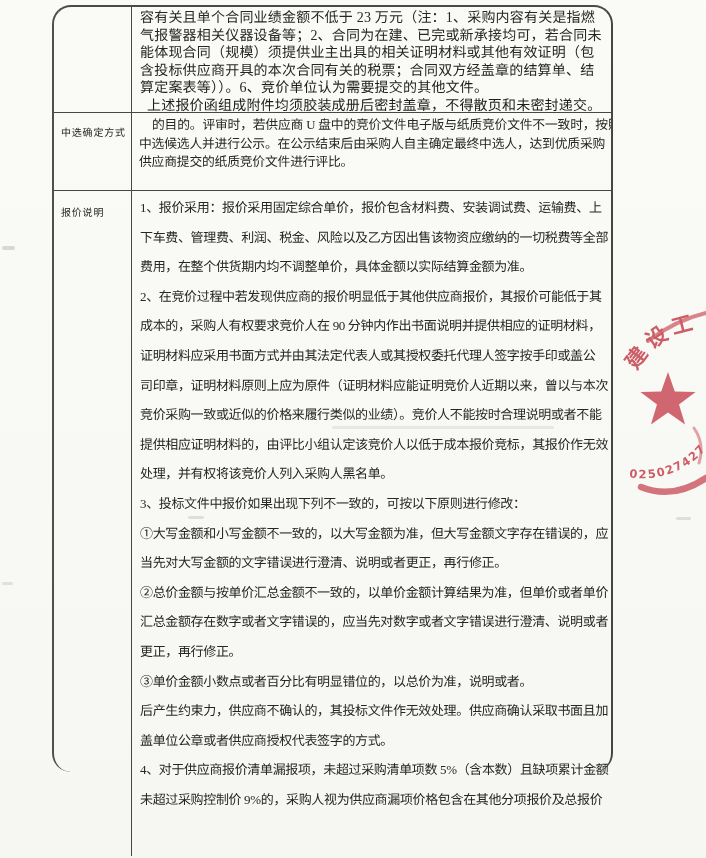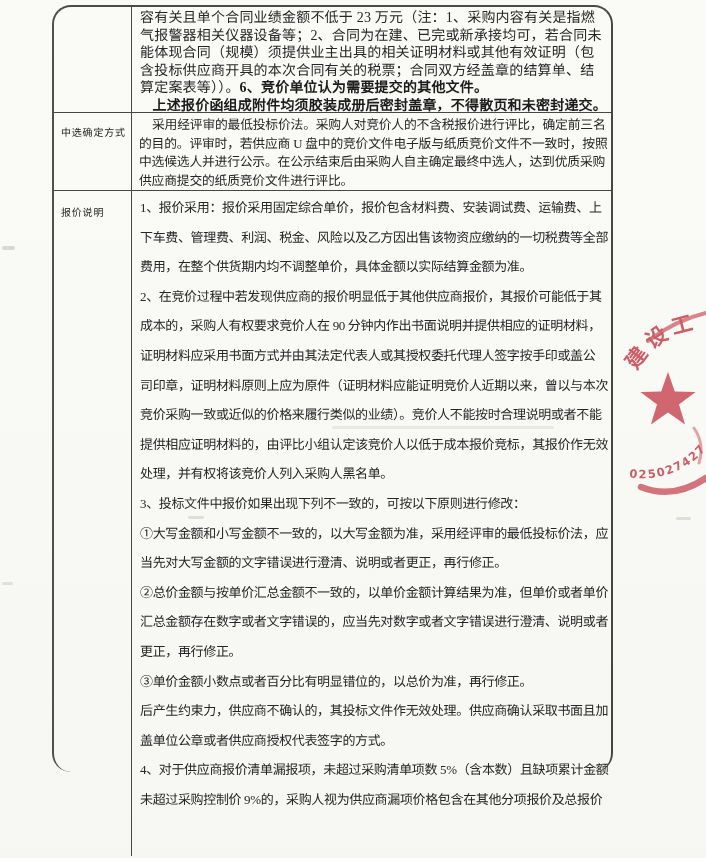--- a/index.html
+++ b/index.html
@@ -37,21 +37,21 @@
   .row-3 .cell.label{padding-top:7px;}
   .cell.content{flex:1;overflow:hidden;}
   
   .c1{padding:2px 4px 0 8px;font-size:14px;line-height:17.6px;letter-spacing:0.2px;}
   
   .c2{padding:3px 4px 0 7px;font-size:12.8px;line-height:18.7px;letter-spacing:-0.2px;}
   .c2 .tl:first-child{text-indent:13px;}
   
   .c3{padding:2px 4px 0 8px;font-size:13px;line-height:29.6px;letter-spacing:-0.35px;}
   .tl{white-space:nowrap;}
-  .b{font-weight:bold;color:#1c1c1c;text-align:right;}
+  .b{font-weight:normal;color:#1c1c1c;}
   .ind1{padding-left:7px;}
   
   .seal{position:absolute;left:600px;top:305px;width:106px;height:200px;opacity:0.92;}
   
   .artifact{position:absolute;border-radius:2px;opacity:0.8;}
   .a1{left:2px;top:246px;width:13px;height:4px;background:#cfcfca;}
   .a2{left:332px;top:426px;width:222px;height:3px;background:#e4e4df;}
   .a3{left:188px;top:516px;width:16px;height:3px;background:#d8d8d2;}
   .a4{left:676px;top:517px;width:15px;height:3px;background:#d8d8d2;}
   .a5{left:2px;top:582px;width:11px;height:3px;background:#dadad4;}
@@ -73,47 +73,46 @@
             <div class="tl">含投标供应商开具的本次合同有关的税票；合同双方经盖章的结算单、结</div>
           </div>
         <div class="tl"><span>算定案表等））。</span><span class="b">6、竞价单位认为需要提交的其他文件。</span></div>
         <div class="tl b ind1">上述报价函组成附件均须胶装成册后密封盖章，不得散页和未密封递交。</div>
       </div>
     </div>
 
     <div class="row row-2">
       <div class="cell label">中选确定方式</div>
       <div class="cell content c2">
-          <div class="tl">采用经评审的最低投标价法。采购人对竞价人的不含税报价进行评比，确定前三名</div>
           <div class="tl">的目的。评审时，若供应商 U 盘中的竞价文件电子版与纸质竞价文件不一致时，按照</div>
           <div class="tl">中选候选人并进行公示。在公示结束后由采购人自主确定最终中选人，达到优质采购</div>
           <div class="tl">供应商提交的纸质竞价文件进行评比。</div>
         </div>
     </div>
 
     <div class="row row-3">
       <div class="cell label">报价说明</div>
       <div class="cell content c3">
           <div class="tl">1、报价采用：报价采用固定综合单价，报价包含材料费、安装调试费、运输费、上</div>
           <div class="tl">下车费、管理费、利润、税金、风险以及乙方因出售该物资应缴纳的一切税费等全部</div>
           <div class="tl">费用，在整个供货期内均不调整单价，具体金额以实际结算金额为准。</div>
           <div class="tl">2、在竞价过程中若发现供应商的报价明显低于其他供应商报价，其报价可能低于其</div>
           <div class="tl">成本的，采购人有权要求竞价人在 90 分钟内作出书面说明并提供相应的证明材料，</div>
           <div class="tl">证明材料应采用书面方式并由其法定代表人或其授权委托代理人签字按手印或盖公</div>
           <div class="tl">司印章，证明材料原则上应为原件（证明材料应能证明竞价人近期以来，曾以与本次</div>
           <div class="tl">竞价采购一致或近似的价格来履行类似的业绩）。竞价人不能按时合理说明或者不能</div>
           <div class="tl">提供相应证明材料的，由评比小组认定该竞价人以低于成本报价竞标，其报价作无效</div>
           <div class="tl">处理，并有权将该竞价人列入采购人黑名单。</div>
           <div class="tl">3、投标文件中报价如果出现下列不一致的，可按以下原则进行修改：</div>
-          <div class="tl">①大写金额和小写金额不一致的，以大写金额为准，采用经评审的最低投标价法，应</div>
+          <div class="tl">①大写金额和小写金额不一致的，以大写金额为准，但大写金额文字存在错误的，应</div>
           <div class="tl">当先对大写金额的文字错误进行澄清、说明或者更正，再行修正。</div>
           <div class="tl">②总价金额与按单价汇总金额不一致的，以单价金额计算结果为准，但单价或者单价</div>
           <div class="tl">汇总金额存在数字或者文字错误的，应当先对数字或者文字错误进行澄清、说明或者</div>
           <div class="tl">更正，再行修正。</div>
-          <div class="tl">③单价金额小数点或者百分比有明显错位的，以总价为准，再行修正。</div>
+          <div class="tl">③单价金额小数点或者百分比有明显错位的，以总价为准，说明或者。</div>
           <div class="tl">后产生约束力，供应商不确认的，其投标文件作无效处理。供应商确认采取书面且加</div>
           <div class="tl">盖单位公章或者供应商授权代表签字的方式。</div>
           <div class="tl">4、对于供应商报价清单漏报项，未超过采购清单项数 5%（含本数）且缺项累计金额</div>
           <div class="tl">未超过采购控制价 9%的，采购人视为供应商漏项价格包含在其他分项报价及总报价</div>
         </div>
     </div>
 
   </div>
 
   <svg class="seal" viewBox="600 305 106 200" aria-hidden="true">

